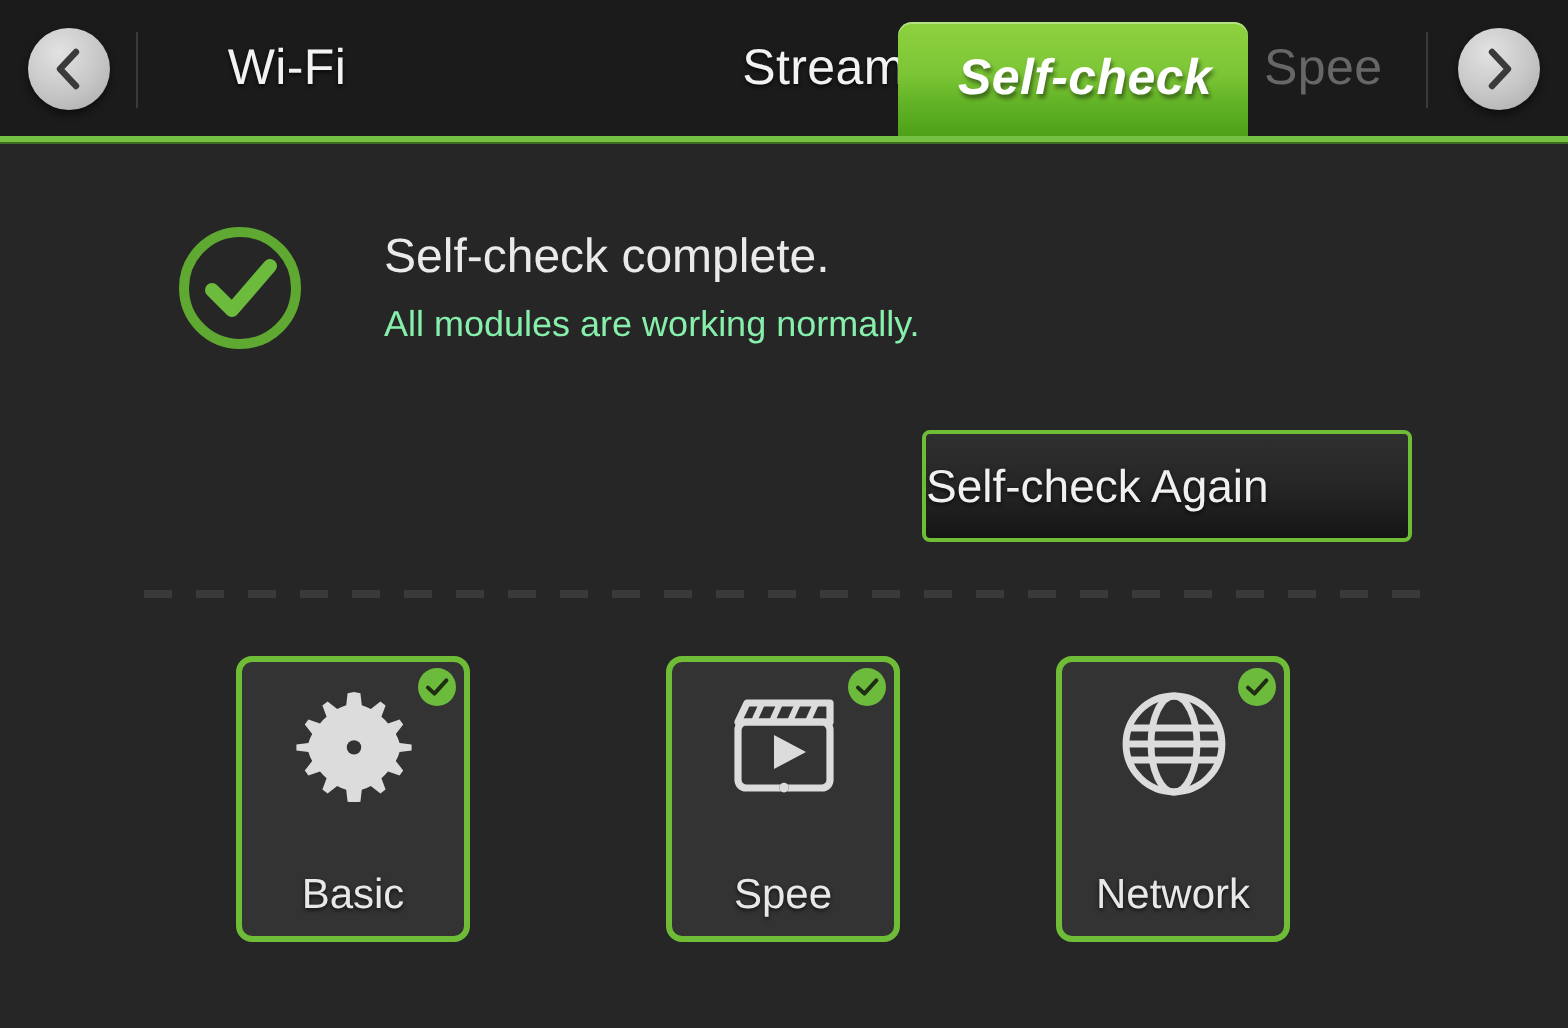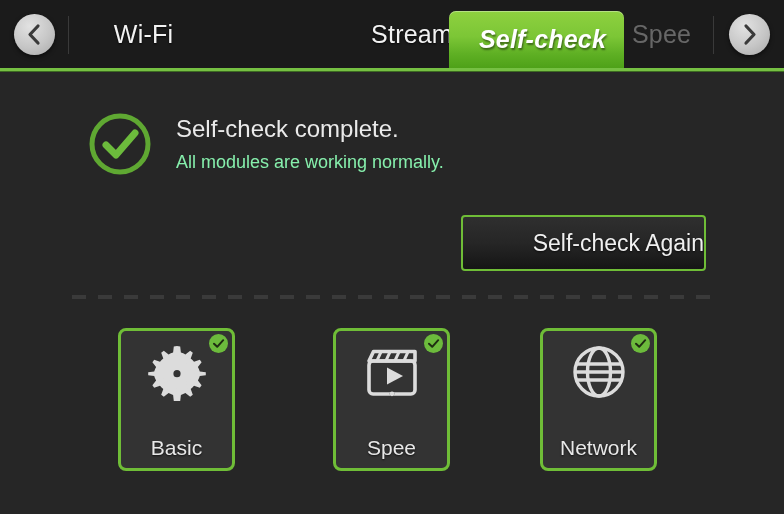--- a/index.html
+++ b/index.html
@@ -110,21 +110,21 @@
 
   
   .status {
     position: absolute;
     left: 88px;
     top: 112px;
     display: flex;
     align-items: center;
   }
   .status-icon { width: 64px; height: 64px; flex: none; }
-  .status-text { margin-left: 24px; }
+  .status-text { margin-left: 40px; }
   .status-title {
     font-size: 24px;
     color: #eaeaea;
     line-height: 1.15;
   }
   .status-sub {
     font-size: 18px;
     color: #86efac;
     margin-top: 9px;
     line-height: 1.15;
@@ -138,21 +138,21 @@
     width: 245px;
     height: 56px;
     box-sizing: border-box;
     border: 2px solid #6fbd37;
     border-radius: 4px;
     background: linear-gradient(to bottom, #2f2f2f 0%, #262626 50%, #151515 100%);
     color: #f0f0f0;
     font-size: 23px;
     display: flex;
     align-items: center;
-    justify-content: flex-end;
+    justify-content: flex-start;
     cursor: pointer;
     text-shadow: 0 1px 2px rgba(0,0,0,0.7);
   }
 
   
   .dashed {
     position: absolute;
     left: 72px;
     top: 295px;
     width: 640px;
@@ -176,21 +176,21 @@
     width: 117px;
     height: 143px;
     box-sizing: border-box;
     border: 3px solid #6fbd37;
     border-radius: 8px;
     background: #333333;
     cursor: pointer;
   }
   .tile.t0 { left: 118px; }
   .tile.t1 { left: 333px; }
-  .tile.t2 { left: 540px; }
+  .tile.t2 { left: 528px; }
 
   .tile-icon {
     position: absolute;
     left: 50%;
     top: 12px;
     transform: translateX(-50%);
     width: 58px;
     height: 58px;
   }
   .tile-label {

